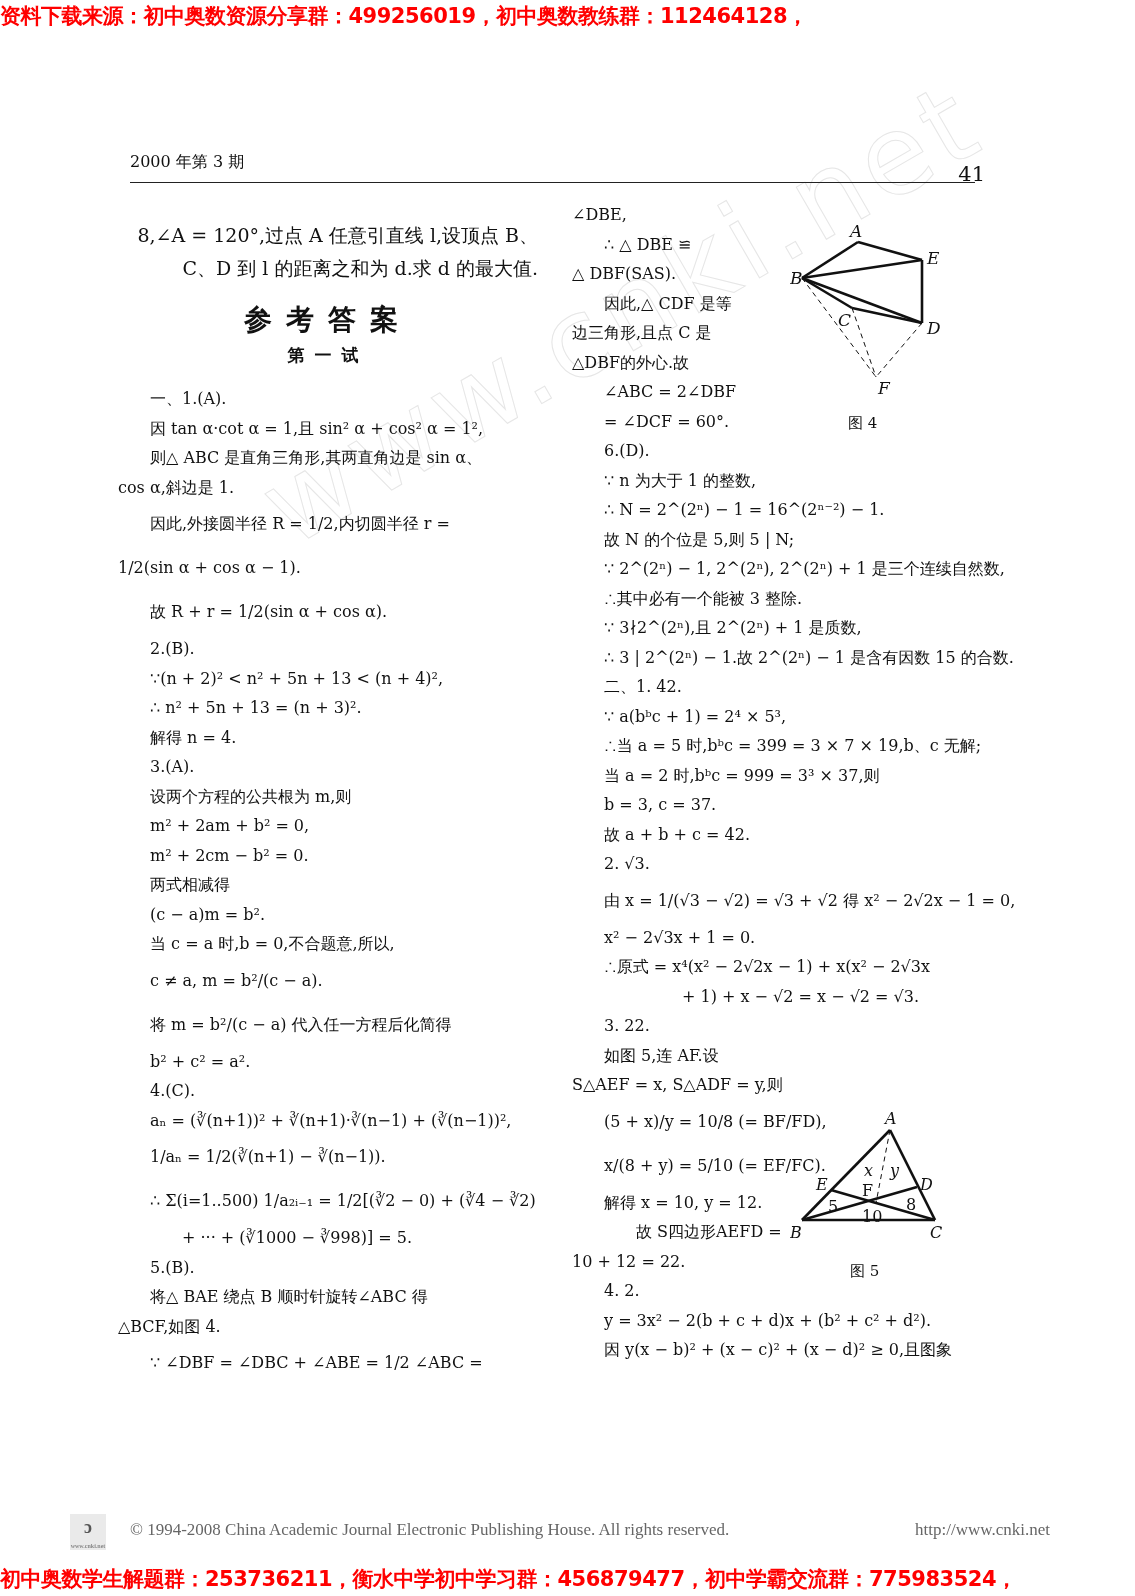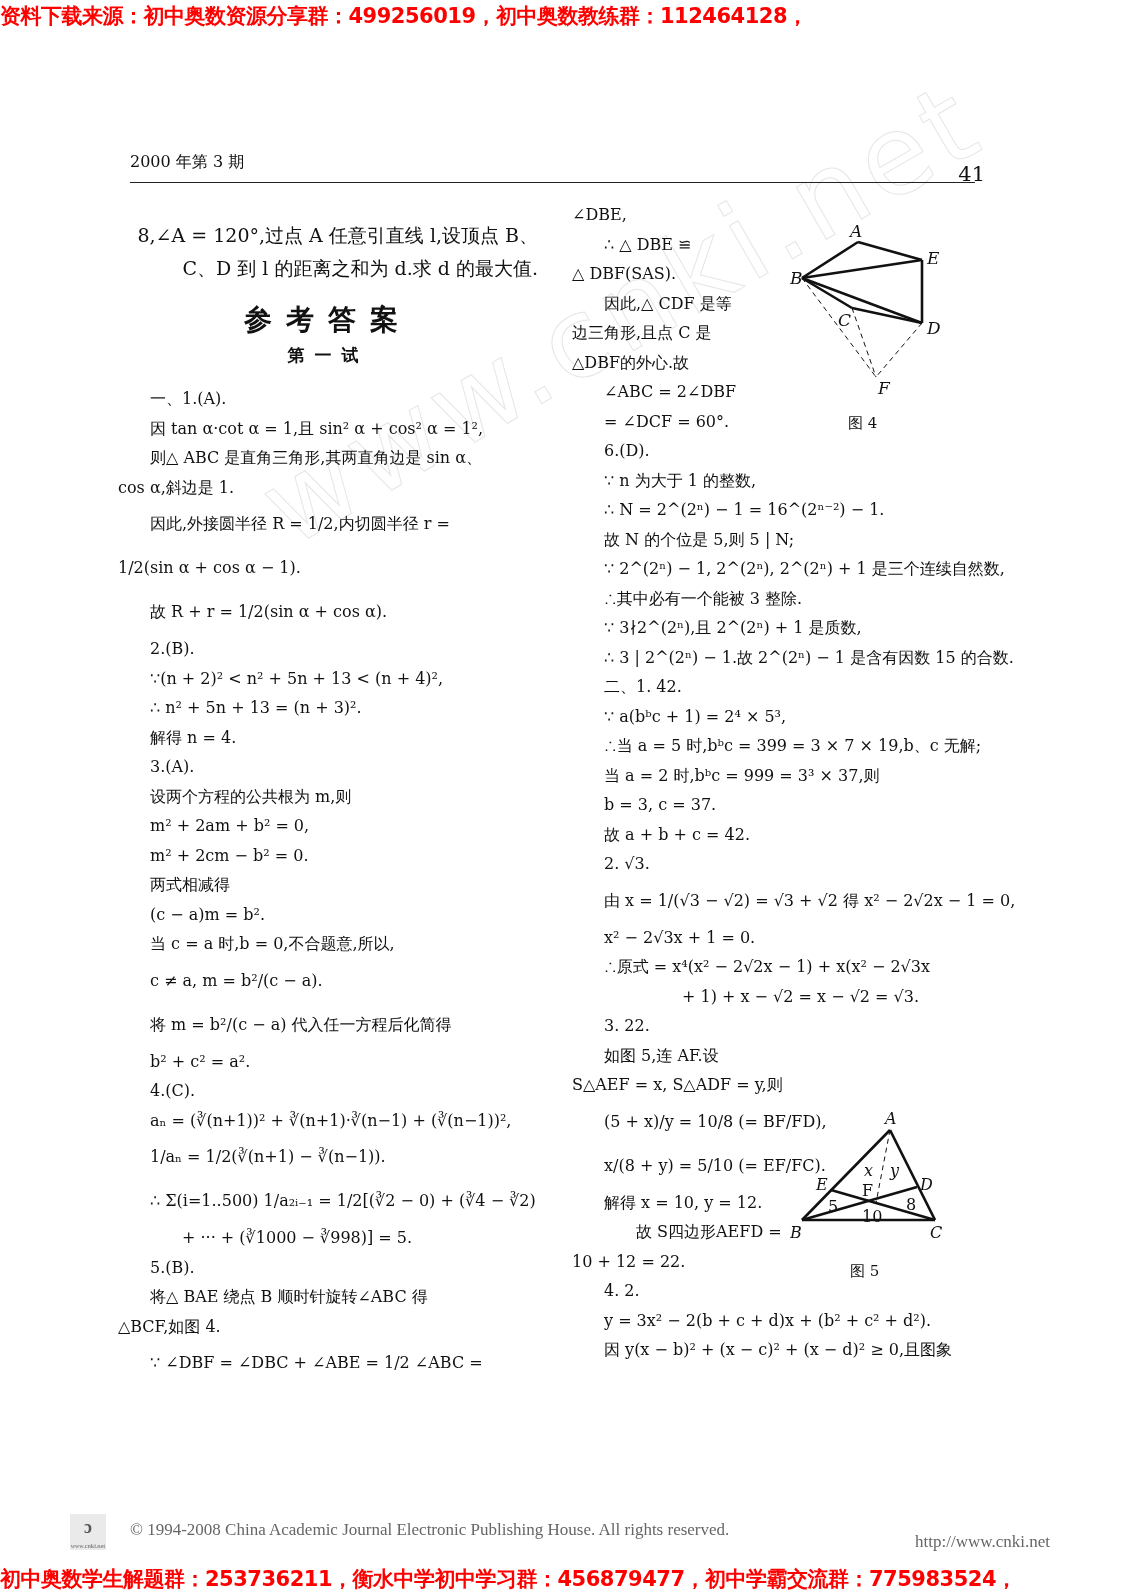--- a/index.html
+++ b/index.html
@@ -30,21 +30,21 @@
   .fig4 { left: 790px; top: 222px; width: 180px; height: 215px; }
   .fig5 { left: 790px; top: 1112px; width: 170px; height: 175px; }
   .fig svg text { font-family: "DejaVu Serif", "Liberation Serif", serif; font-style: italic; }
   .fig-caption { position: absolute; font-size: 15px; }
   .footer { position: absolute; top: 1520px; left: 70px; width: 1000px; height: 26px;
             font-family: "Liberation Serif", "DejaVu Serif", serif; color: #666; font-size: 17px; }
   .footer .logo { position: absolute; left: 0; top: -6px; width: 36px; height: 36px; background: #eaeaea;
                   color: #555; font-size: 18px; text-align: center; line-height: 26px; font-weight: bold; }
   .footer .logo small { position: absolute; bottom: 0; left: 0; right: 0; font-size: 6px; line-height: 8px; color: #888; }
   .footer .copy { position: absolute; left: 60px; top: 0; }
-  .footer .url { position: absolute; right: 20px; top: 12px; }
+  .footer .url { position: absolute; right: 20px; top: 0; }
   .watermark { position: absolute; left: 240px; top: 460px; font-family: "DejaVu Sans", sans-serif;
                font-size: 110px; color: transparent; -webkit-text-stroke: 1px #e6e6e6;
                transform: rotate(-30deg); transform-origin: left top; white-space: nowrap; letter-spacing: 6px; }
 </style>
 </head>
 <body>
 
 <div class="banner top">资料下载来源：初中奥数资源分享群：499256019，初中奥数教练群：112464128，</div>
 
 <div class="watermark">www.cnki.net</div>

